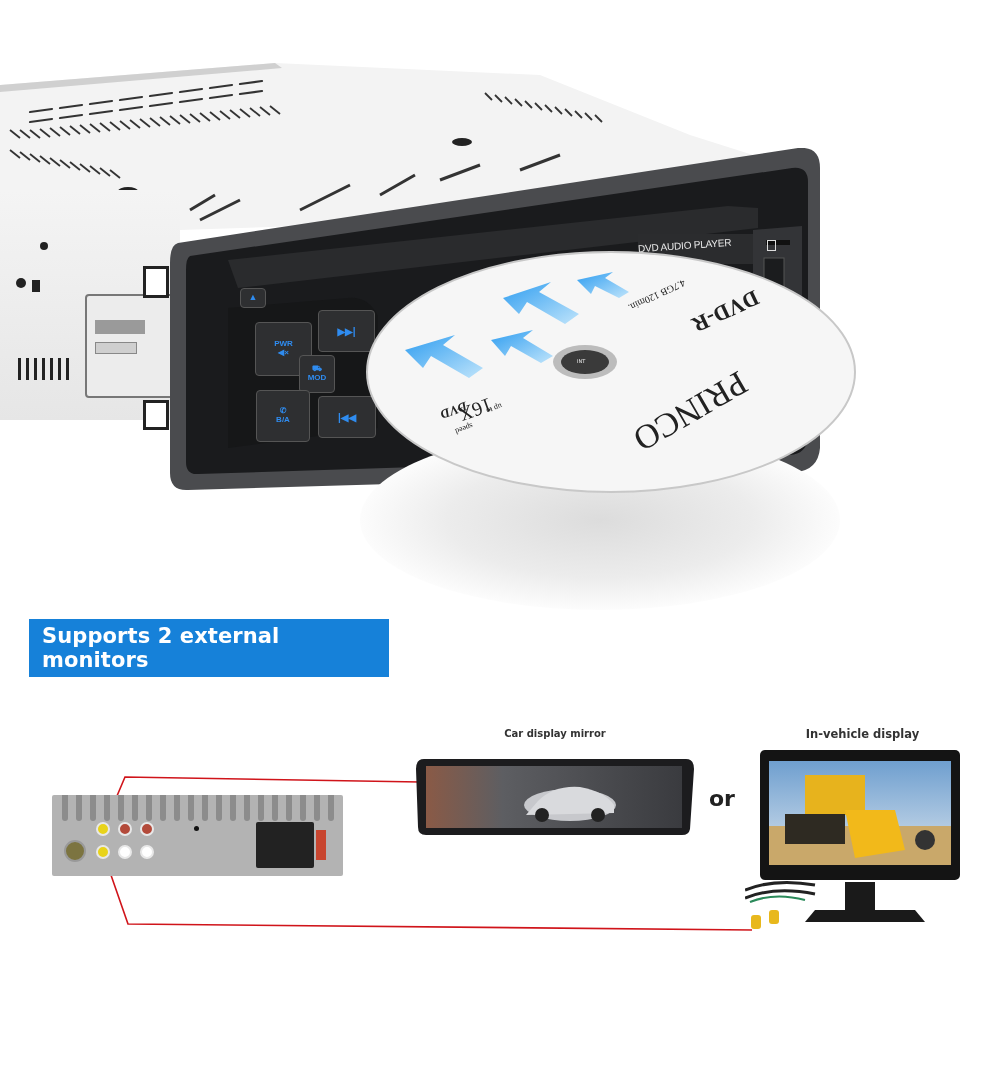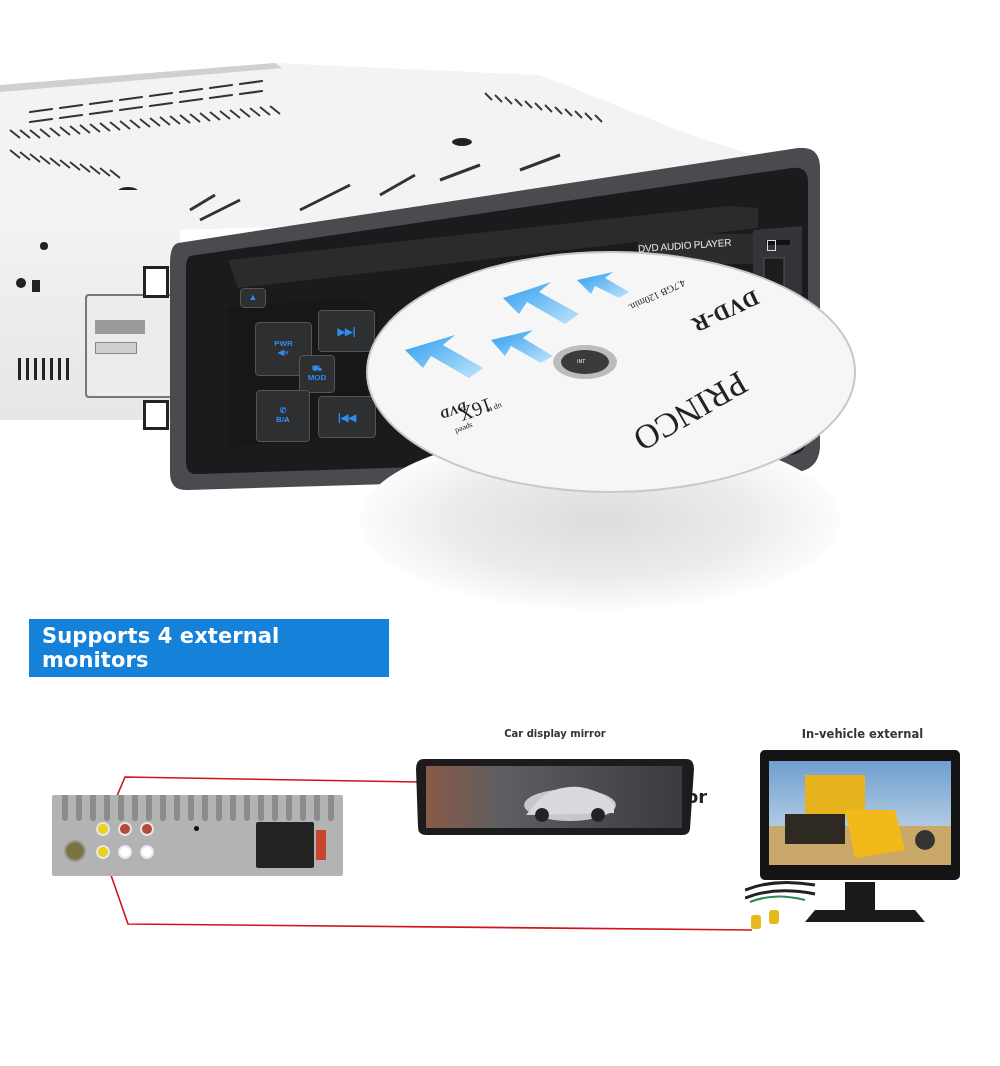--- a/index.html
+++ b/index.html
@@ -16,21 +16,21 @@
   .disc { left:365px; top:250px; width:492px; height:244px; }
   .disc-text { position:absolute; color:#222; font-family:"Liberation Serif", serif; transform-origin:center; }
 
   
   #banner { left:29px; top:619px; width:360px; height:58px; background:#1681d9; color:#fff; font-weight:bold; font-size:21px; display:flex; align-items:center; padding-left:13px; box-sizing:border-box; font-family:"DejaVu Sans", sans-serif; letter-spacing:0.1px; }
 
   
   .caption { font-family:"DejaVu Sans", sans-serif; font-weight:bold; color:#333; }
   #cap-mirror { left:455px; top:728px; width:200px; text-align:center; font-size:10px; }
   #cap-display { left:770px; top:727px; width:185px; text-align:center; font-size:11.5px; }
-  #or-label { left:686px; top:786px; font-size:18px; font-family:"DejaVu Sans", sans-serif; font-weight:bold; color:#222; }
+  #or-label { left:709px; top:786px; font-size:22px; font-family:"DejaVu Sans", sans-serif; font-weight:bold; color:#222; }
 
   .backpanel { left:52px; top:795px; width:291px; height:81px; background:#b3b3b3; border-radius:2px; overflow:hidden; }
   .fin { position:absolute; top:0; width:6px; height:26px; background:#8c8c8c; border-radius:0 0 3px 3px; }
   .rca { position:absolute; width:14px; height:14px; border-radius:50%; border:2px solid #e8e8e8; box-sizing:border-box; }
   .mirror { left:414px; top:757px; width:282px; height:80px; }
   .monitor { left:745px; top:750px; width:217px; height:190px; }
 </style>
 </head>
 <body>
 
@@ -186,25 +186,25 @@
   <div class="abs disc-text" style="left:628px;top:392px;font-size:34px;transform:rotate(150deg);">PRINCO</div>
   <div class="abs disc-text" style="left:690px;top:298px;font-size:22px;font-weight:bold;transform:rotate(155deg);">DVD-R</div>
   <div class="abs disc-text" style="left:626px;top:290px;font-size:10px;transform:rotate(155deg);">4.7GB 120min.</div>
   <div class="abs disc-text" style="left:458px;top:398px;font-size:20px;transform:rotate(160deg);">16X</div>
   <div class="abs disc-text" style="left:440px;top:402px;font-size:13px;font-weight:bold;font-style:italic;transform:rotate(160deg);">DVD</div>
   <div class="abs disc-text" style="left:455px;top:424px;font-size:8px;transform:rotate(160deg);">speed</div>
   <div class="abs disc-text" style="left:486px;top:404px;font-size:8px;transform:rotate(160deg);">up to</div>
 </div>
 
 <div id="banner" class="abs">
-  <span>Supports 4 external monitors</span>
+  <span>Supports 2 external monitors</span>
 </div>
 
 <div class="abs caption" id="cap-mirror">Car display mirror</div>
-<div class="abs caption" id="cap-display">In-vehicle external</div>
+<div class="abs caption" id="cap-display">In-vehicle display</div>
 <div class="abs" id="or-label">or</div>
 
 <svg class="abs" style="left:0;top:0;" width="1000" height="1066" viewBox="0 0 1000 1066">
   <polyline points="103,829 125,777 420,782" fill="none" stroke="#d0141a" stroke-width="1.6"></polyline>
   <polyline points="104,855 128,924 752,930" fill="none" stroke="#d0141a" stroke-width="1.6"></polyline>
   <circle cx="103" cy="829" r="3.5" fill="#e0141a"></circle>
   <circle cx="104" cy="855" r="3.5" fill="#e0141a"></circle>
 </svg>
 
 <div class="abs backpanel">

